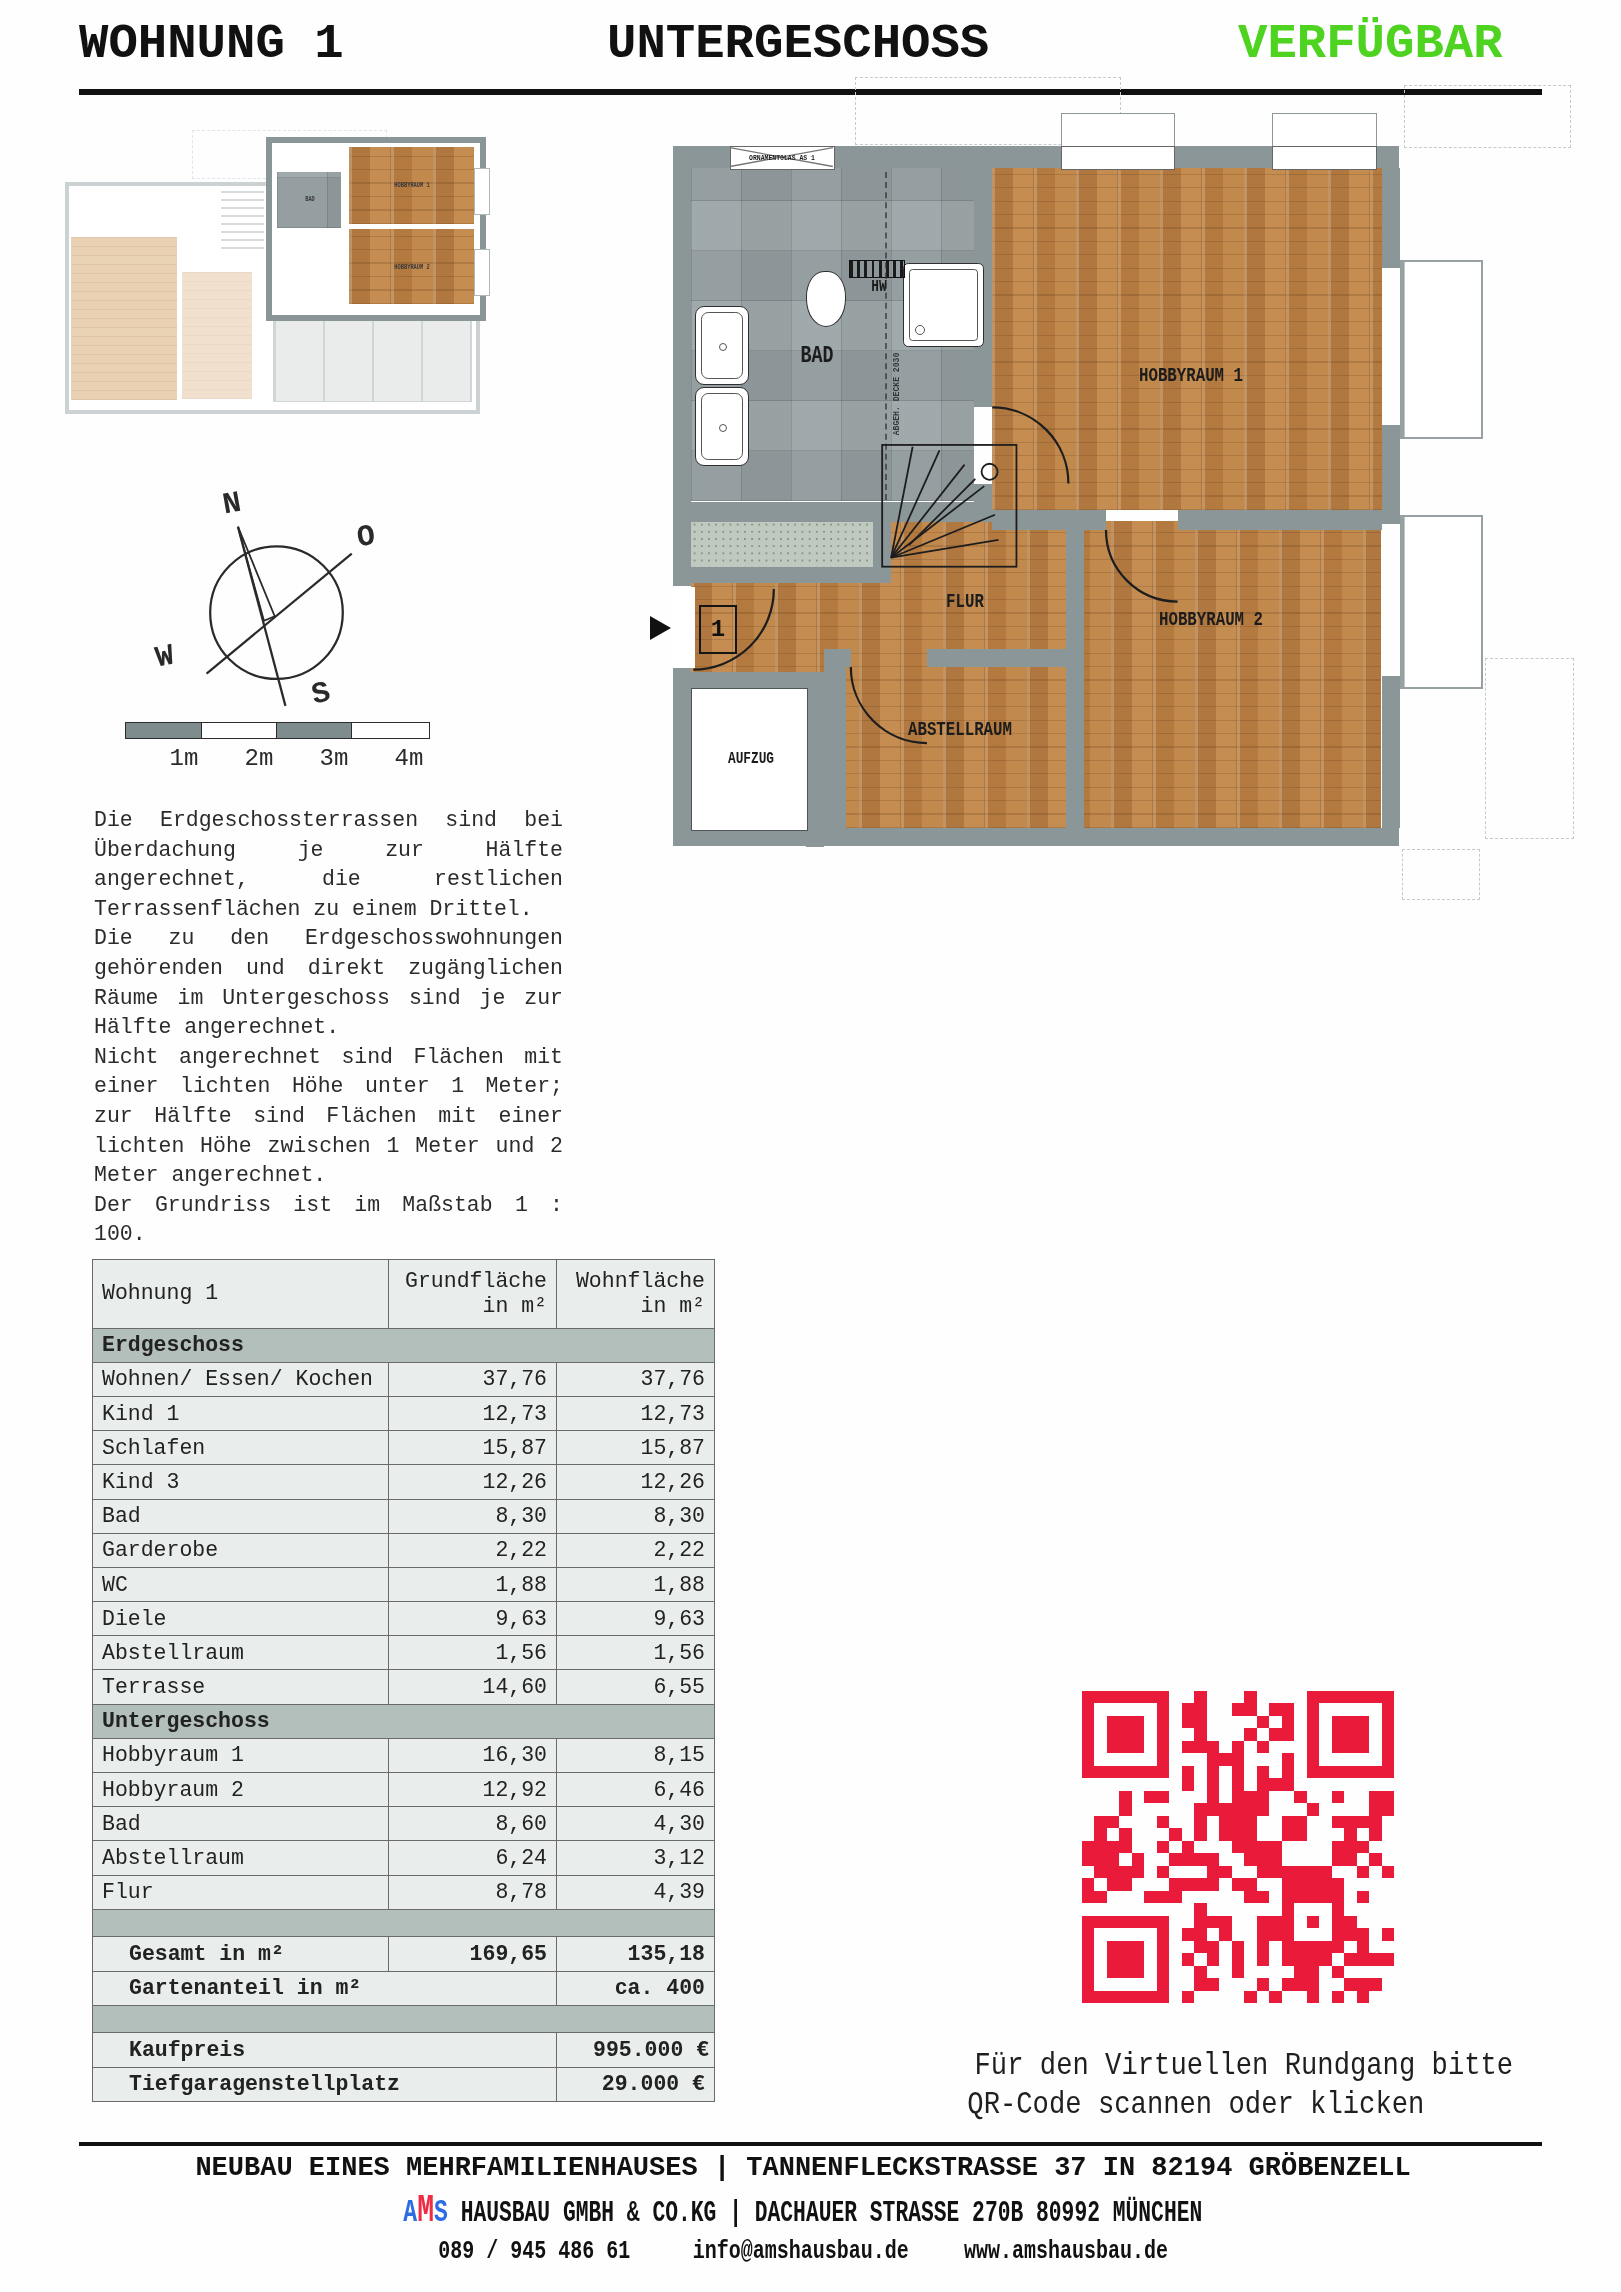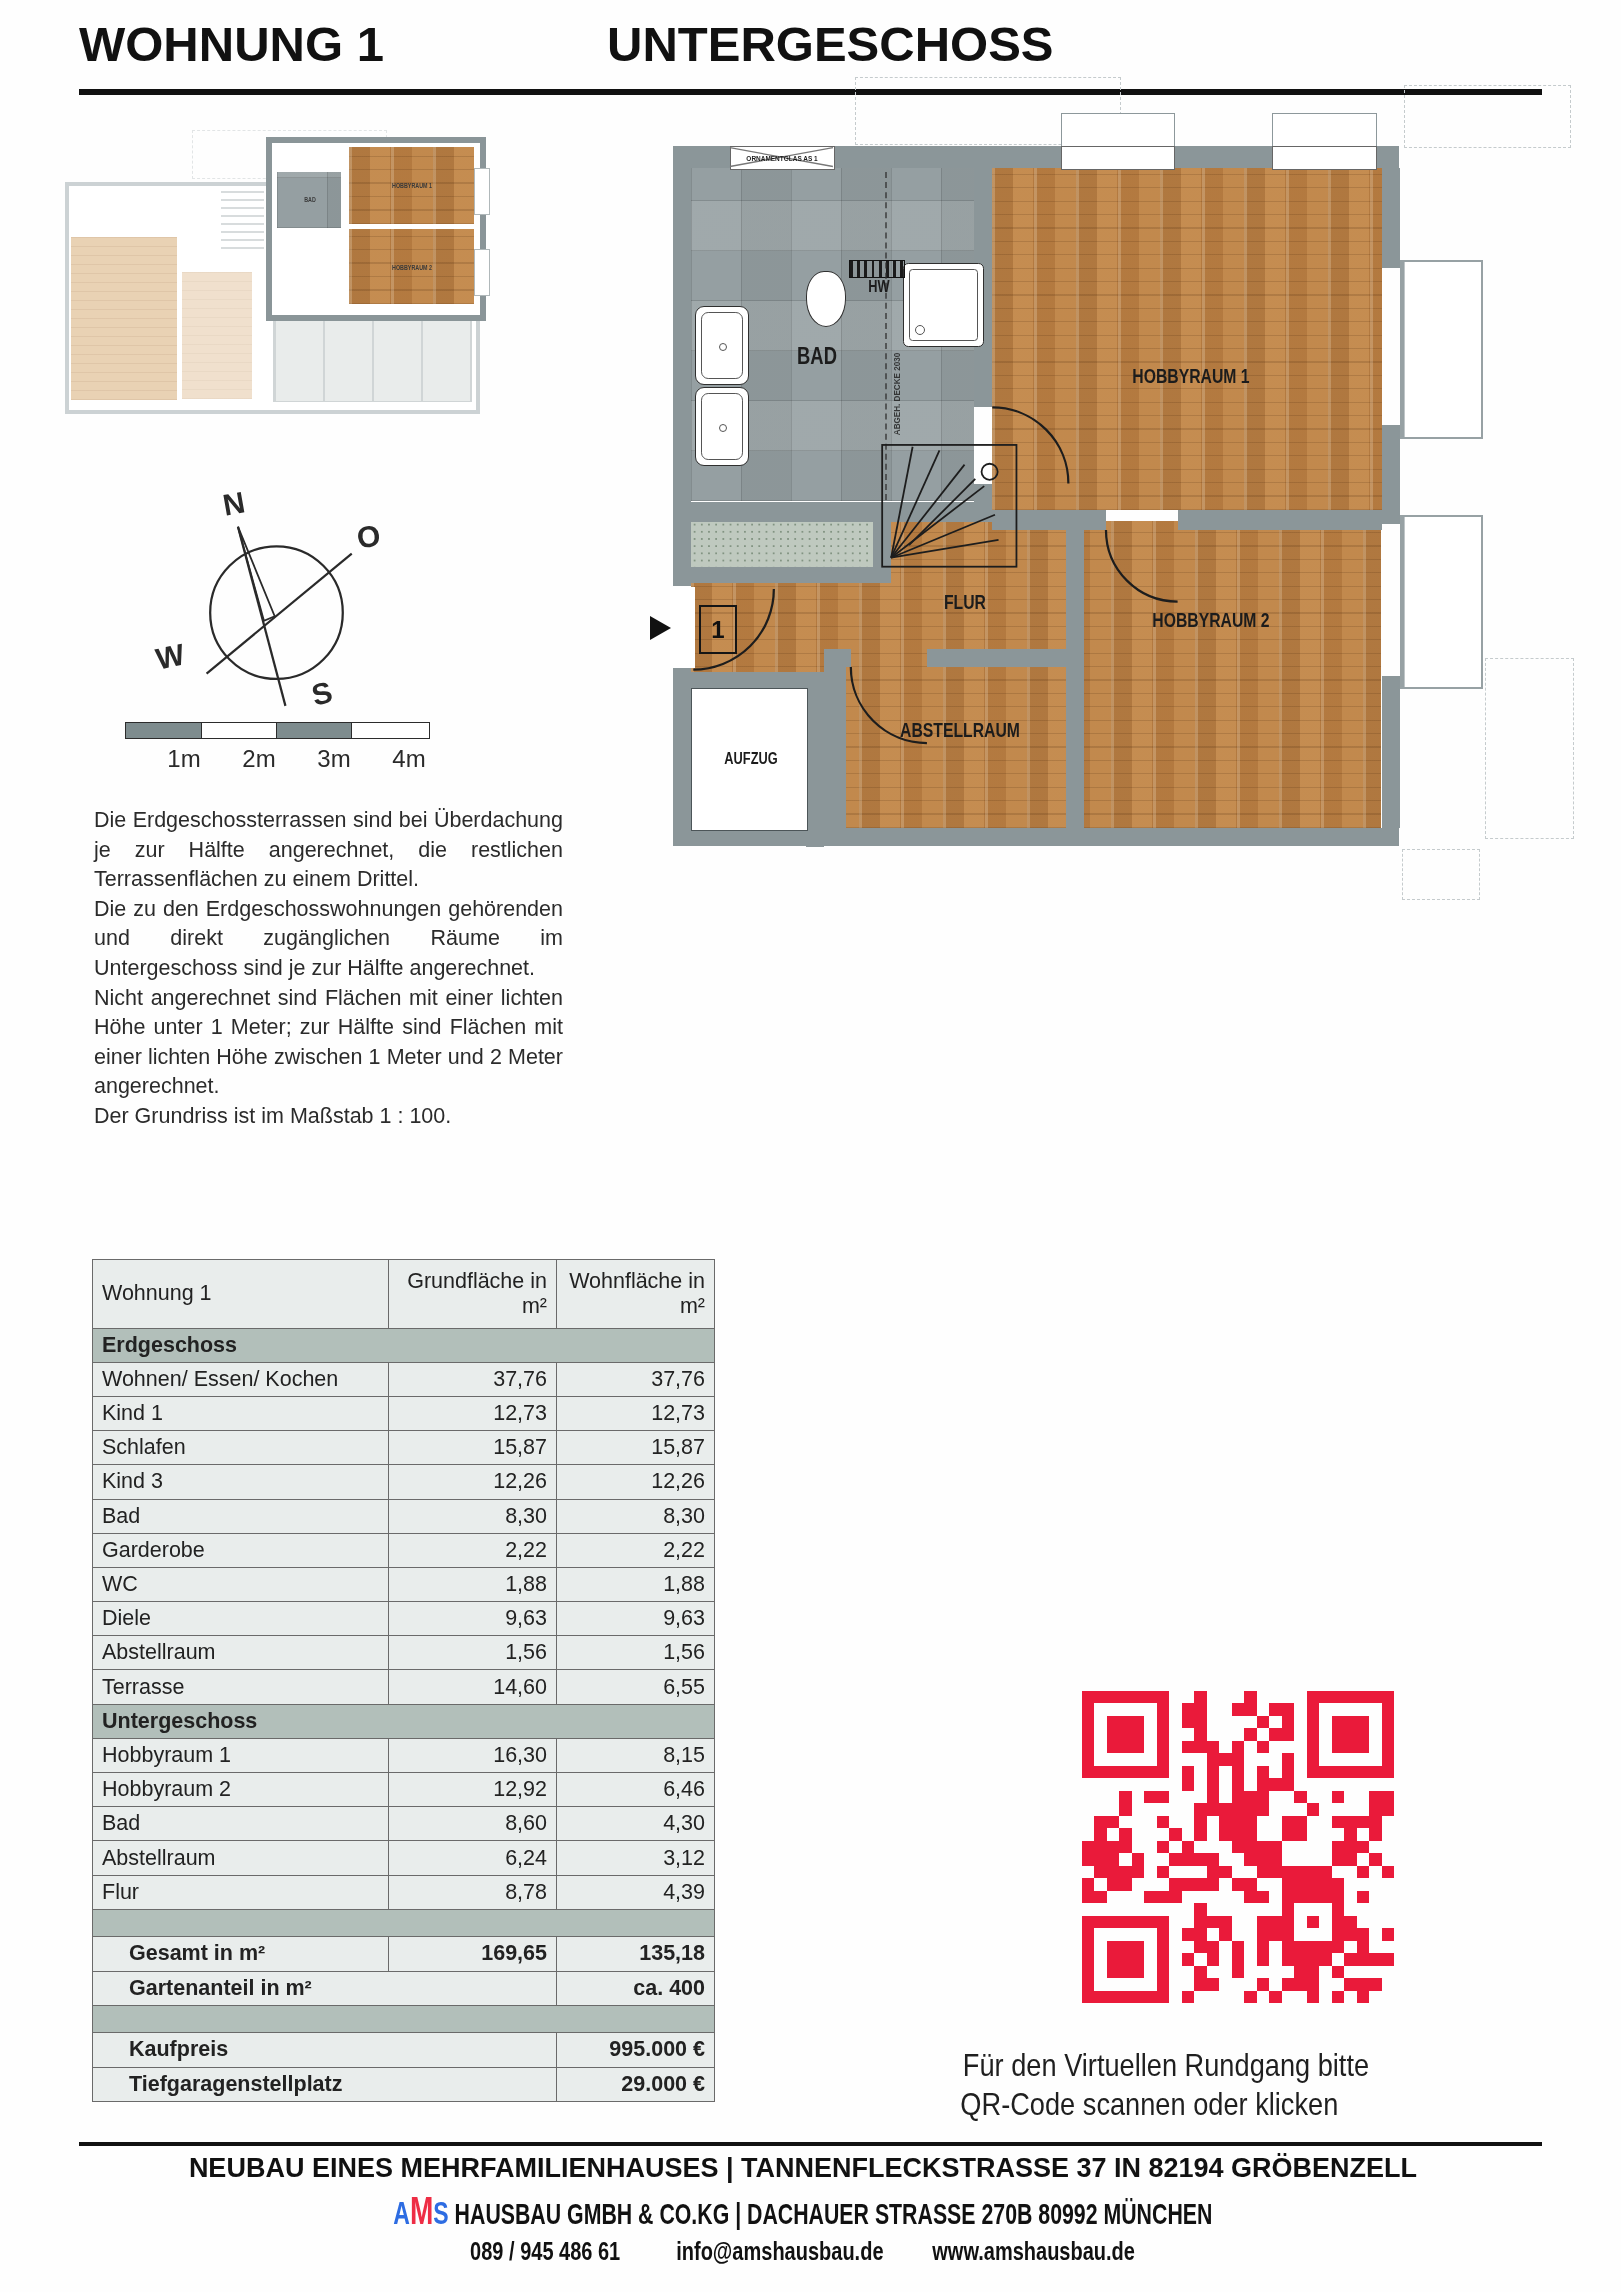--- a/index.html
+++ b/index.html
@@ -1,17 +1,17 @@
 <!DOCTYPE html>
 <html style="font-size:14.3px"><head>
 <meta charset="utf-8">
 <style>
   html,body{margin:0;padding:0;background:#ffffff;}
   .page{position:relative;width:1622px;height:2293px;background:#fefefe;overflow:hidden;
-        font-family:Liberation Sans, sans-serif;color:#222;}
+        font-family:Liberation Mono, monospace;color:#222;}
   .abs{position:absolute;}
 
   
   .title{position:absolute;font-weight:700;font-size:49px;letter-spacing:0;color:#111;white-space:nowrap;}
   .title.green{color:#4ed321;}
   .header-rule{position:absolute;left:79px;top:89px;width:1463px;height:6.3px;background:#111;}
 
   
   .compass{position:absolute;left:133px;top:498px;width:278px;height:224px;}
   .compass span{position:absolute;font-size:30px;font-weight:600;color:#2a2a2a;}
@@ -85,20 +85,21 @@
   svg{display:block;}
   .lineart{position:absolute;left:0;top:0;pointer-events:none;}
 </style>
 </head>
 <body>
 
 <div class="page">
 
   <div class="title" style="left:79px;top:16px;">WOHNUNG 1</div>
   <div class="title" style="left:607px;top:16px;">UNTERGESCHOSS</div>
+  <div class="title green" style="left:1238px;top:16px;">VERFÜGBAR</div>
   <div class="header-rule"></div>
 
   <div class="mini">
     <div class="abs dash" style="left:134px;top:0;width:193px;height:47px;border-color:#e2e5e6;"></div>
     <div class="abs" style="left:7.2px;top:52px;width:407px;height:224px;border:4.5px solid #ccd2d4;background:#ffffff;"></div>
     <div class="abs woodf" style="left:12.5px;top:107px;width:106px;height:163px;opacity:.75;"></div>
     <div class="abs woodf" style="left:124px;top:142px;width:70px;height:127px;opacity:.5;"></div>
     <div class="abs" style="left:215px;top:145px;width:197px;height:125px;background:#e9eceb;background-image:repeating-linear-gradient(90deg,#d0d5d6 0 1.8px,transparent 1.8px 49px);border:1.8px solid #d0d5d6;"></div>
     <div class="abs" style="left:163px;top:56px;width:43px;height:63px;background:repeating-linear-gradient(0deg,#d8dcdd 0 1.8px,transparent 1.8px 8px);"></div>
 

